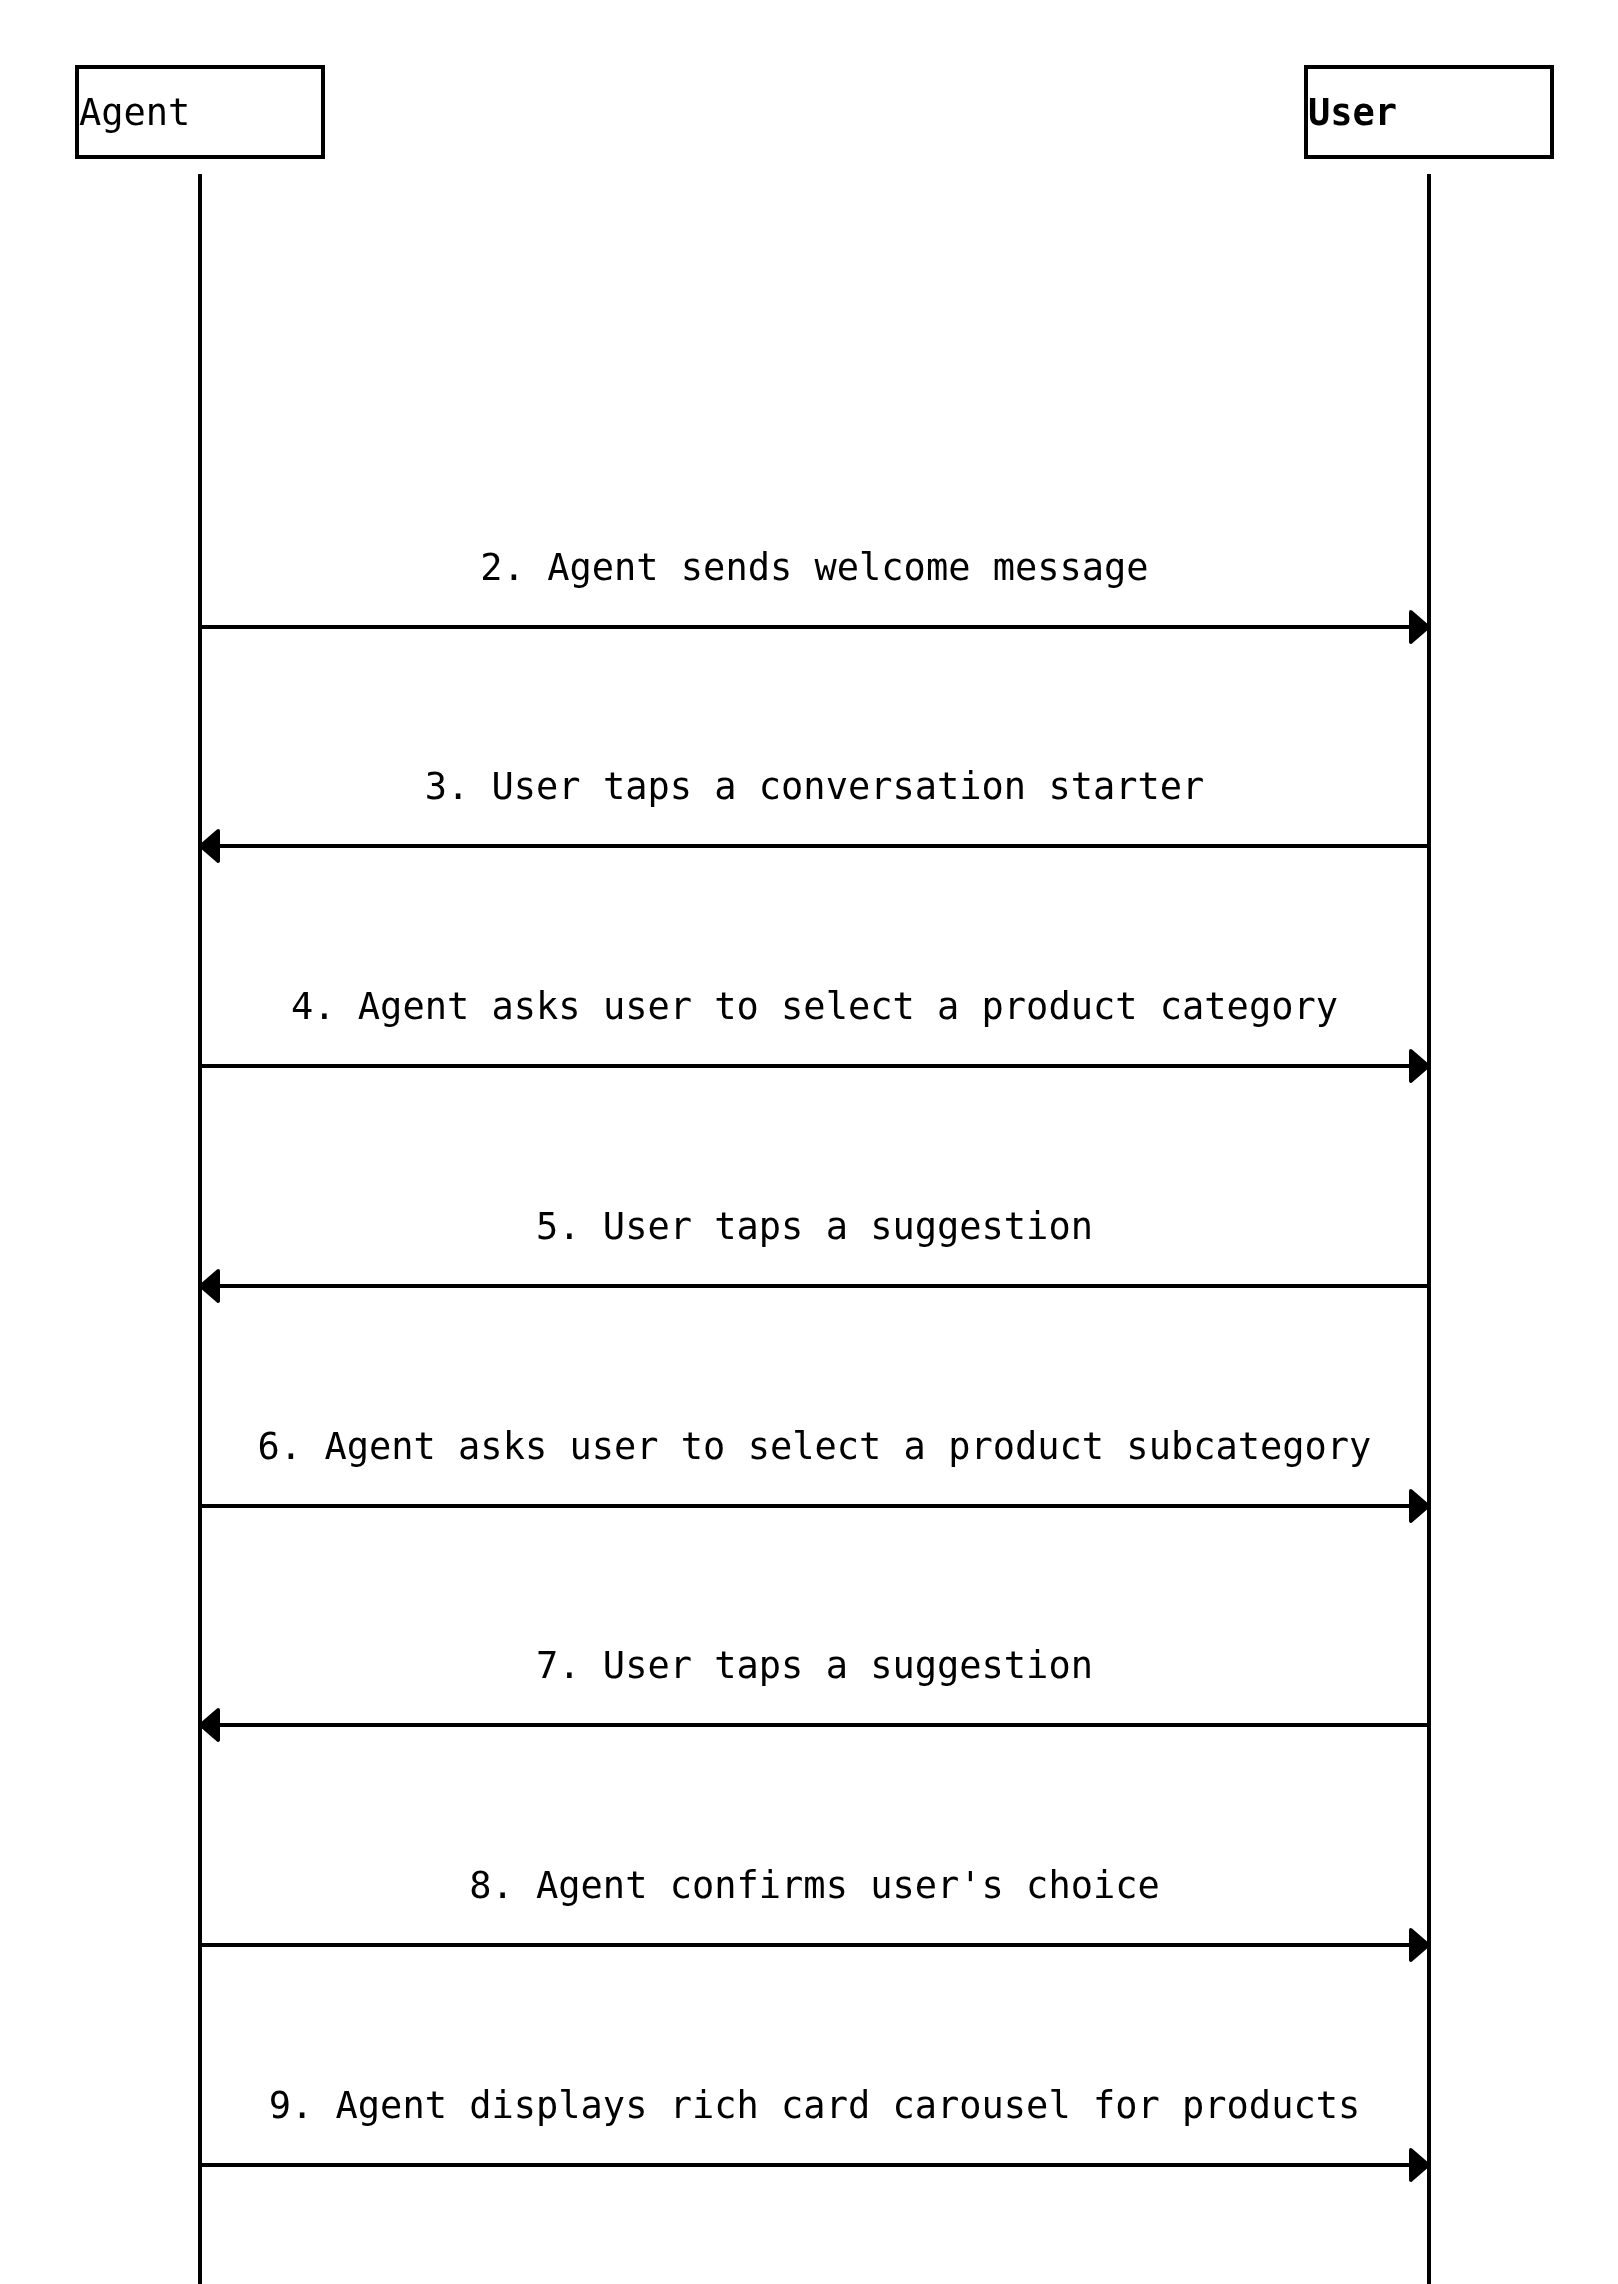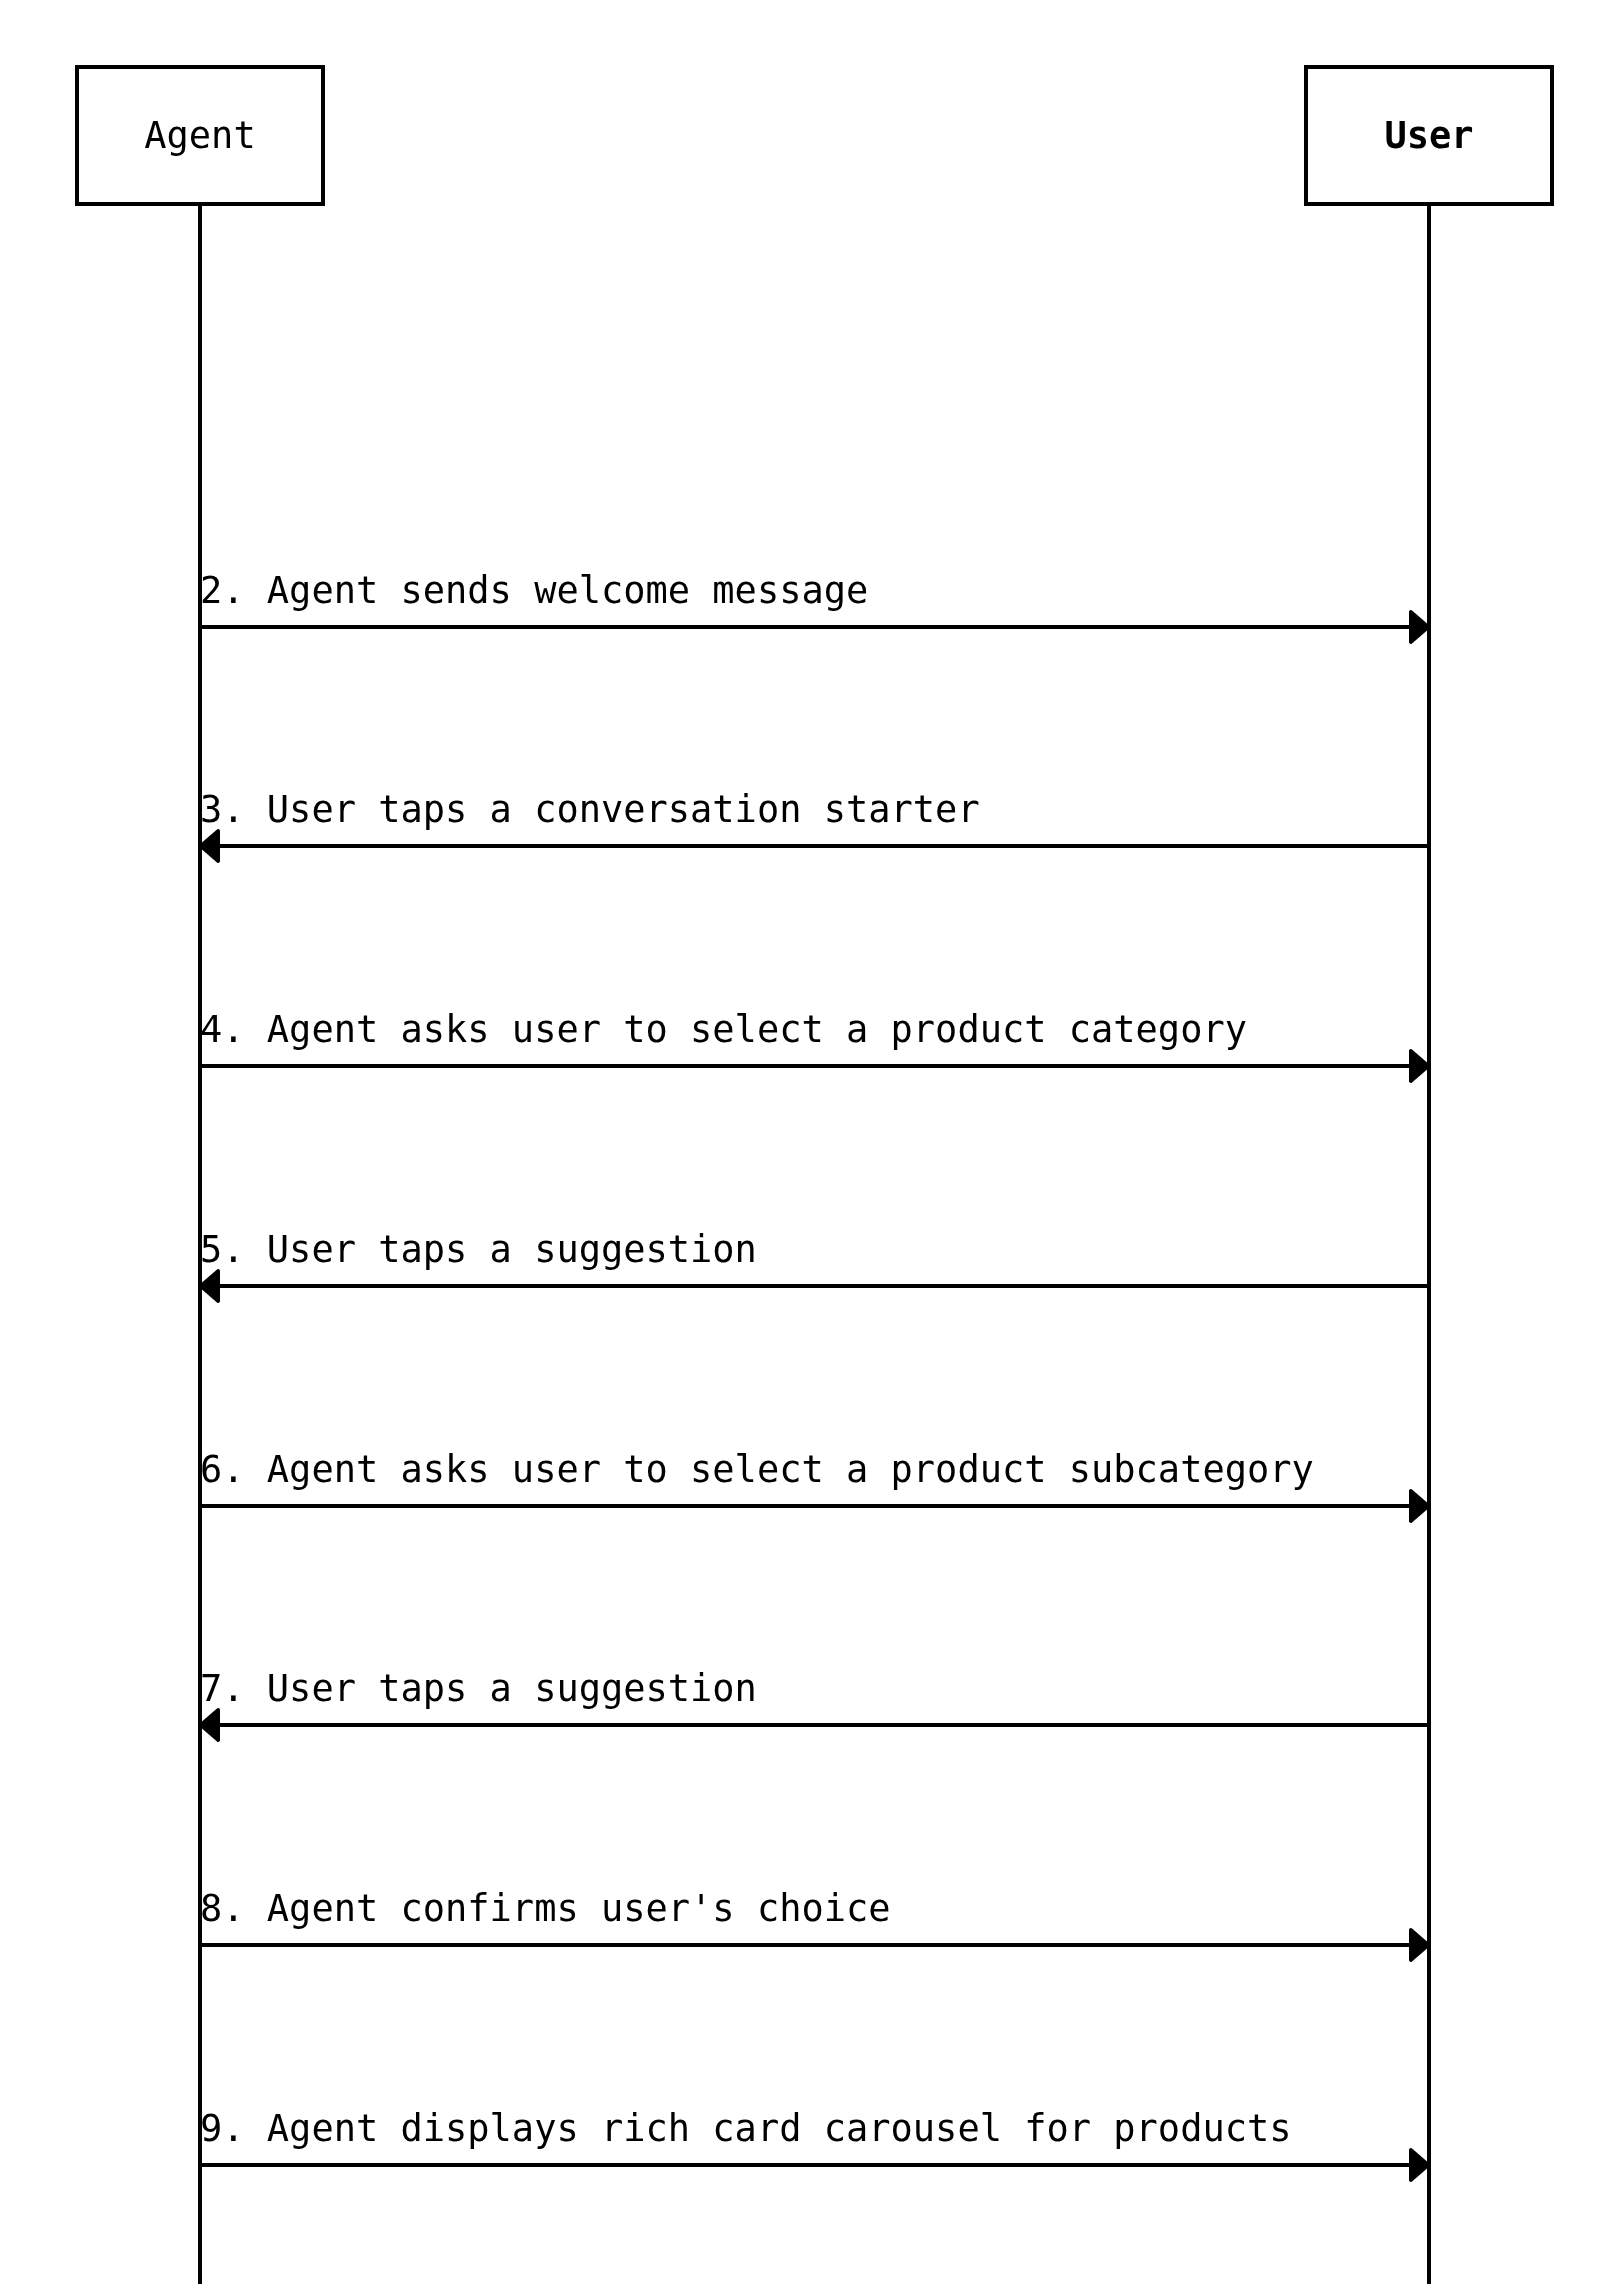--- a/index.html
+++ b/index.html
@@ -27,27 +27,26 @@
     background: #000000;
     z-index: 1;
   }
   .lifeline.agent { left: 198px; }
   .lifeline.user  { left: 1427px; }
 
   
   .actor-box {
     position: absolute;
     width: 250px;
-    height: 141px;
+    height: 94px;
     box-sizing: border-box;
     border: 4.1px solid #000000;
     background: #ffffff;
     display: flex;
     align-items: center;
-    justify-content: center;
     font-size: 37px;
     line-height: 1;
     z-index: 3;
   }
   .actor-box.top    { top: 65px; }
   .actor-box.agent  { left: 75px; }
   .actor-box.user   { left: 1304px; font-weight: bold; }
 
   
   .note {
@@ -72,22 +71,22 @@
     position: absolute;
     left: 200px;
     width: 1229px;
     height: 0;
     z-index: 2;
   }
   .msg-text {
     position: absolute;
     left: 0;
     right: 0;
-    bottom: 13px;
-    text-align: left;
+    bottom: 36px;
+    text-align: center;
     font-size: 37px;
     line-height: 47px;
     white-space: pre-line;
   }
   .msg-line {
     position: absolute;
     left: 0;
     right: 0;
     top: -2.3px;
     height: 4.6px;

